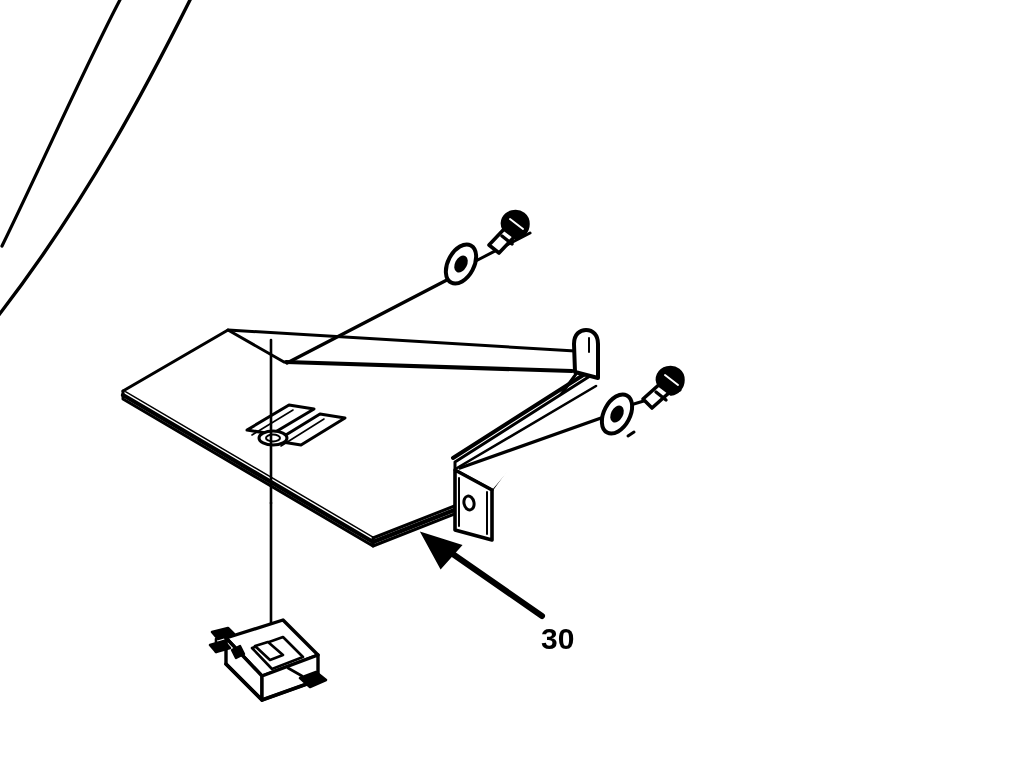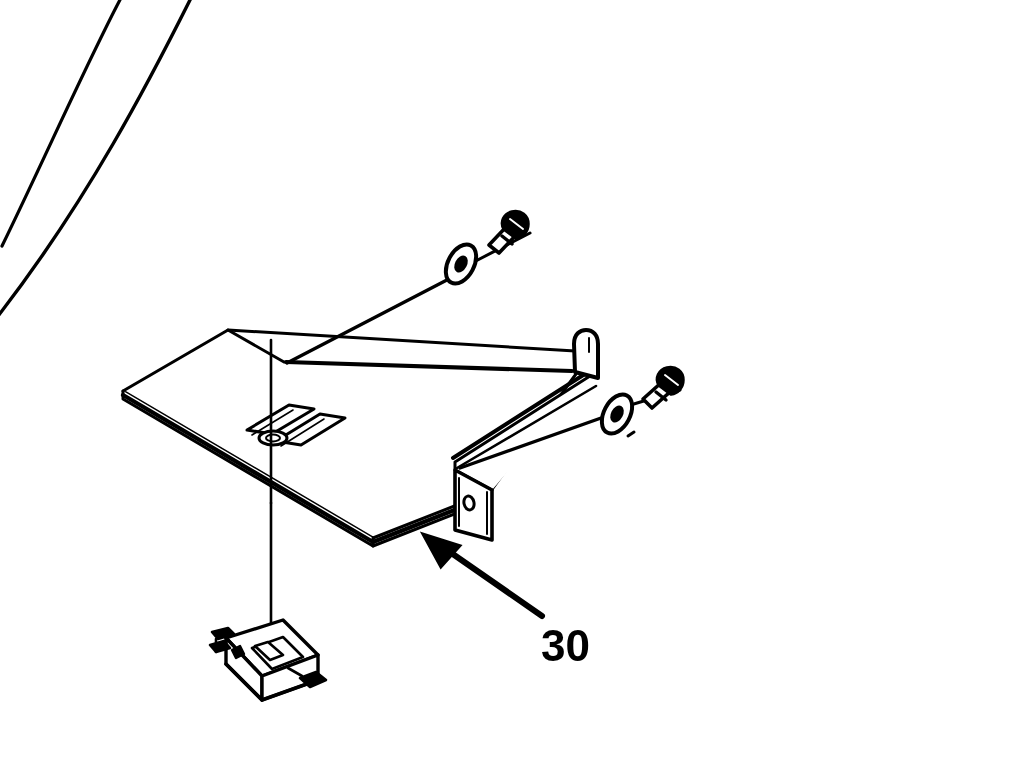--- a/index.html
+++ b/index.html
@@ -23,21 +23,21 @@
     left: 0;
     top: 0;
     width: 1024px;
     height: 780px;
     display: block;
   }
   .callout-number {
     position: absolute;
     font-family: "Liberation Sans", sans-serif;
     font-weight: bold;
-    font-size: 44px;
+    font-size: 30px;
     color: #000000;
     letter-spacing: 0px;
     line-height: 1;
     white-space: nowrap;
     user-select: none;
   }
 </style>
 </head>
 <body>
 

